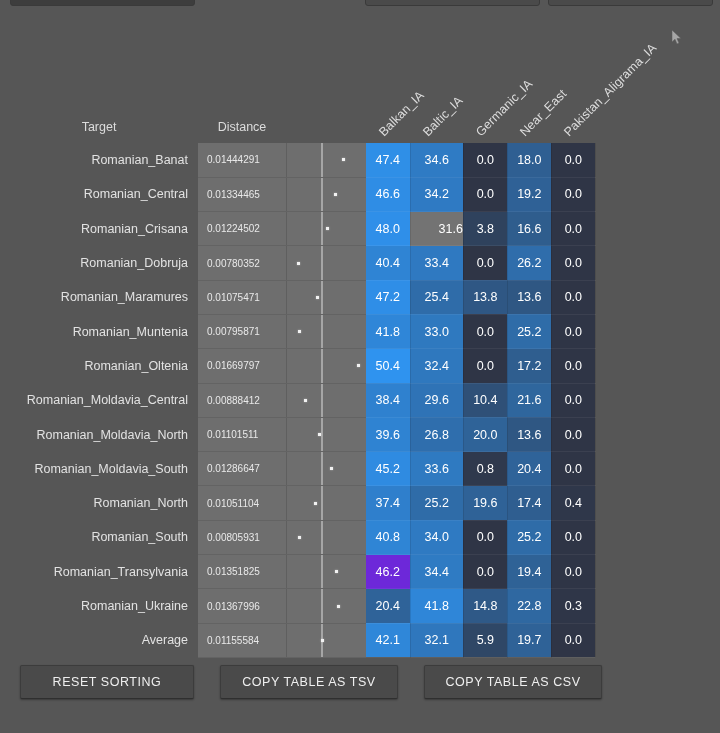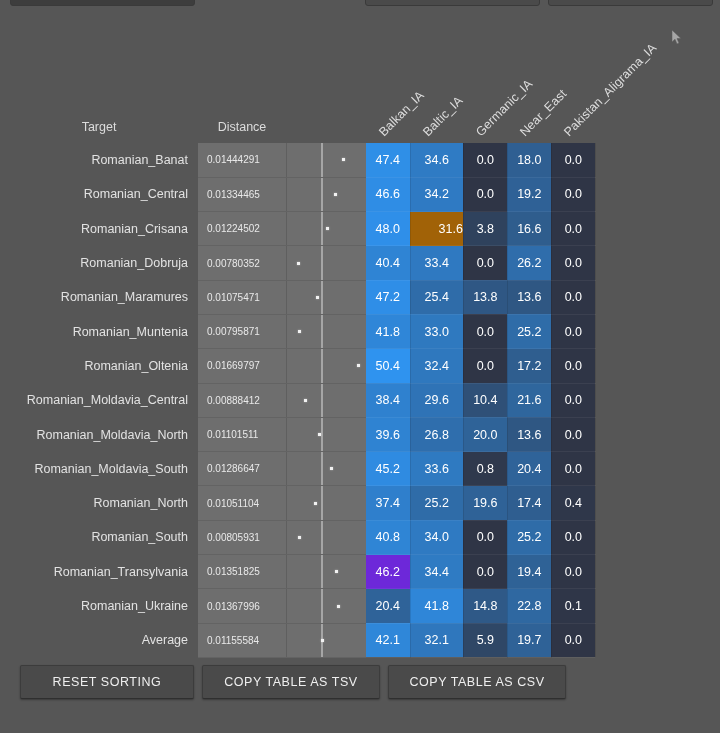--- a/index.html
+++ b/index.html
@@ -107,21 +107,21 @@
     text-align: center;
     color: #ffffff;
     font-size: 12.5px;
     border-bottom: 1px solid rgba(255,255,255,.06);
     border-right: 1px solid rgba(0,0,0,.10);
   }
 
   
   #btn-row {
     position: absolute; left: 20px; top: 665px;
-    display: flex; gap: 8px;
+    display: flex; gap: 26px;
   }
   .btn {
     background: #4a4a4a;
     border: 1px solid #3c3c3c;
     border-bottom-color: #2f2f2f;
     color: #efefef;
     font-size: 12.5px;
     letter-spacing: .55px;
     height: 34px;
     padding: 0 18px;
@@ -199,21 +199,21 @@
           <td class="c-val" style="background: rgb(47, 53, 70);">0.0</td>
         </tr>
         <tr>
           <td class="c-target">Romanian_Crisana</td>
           <td class="c-dist">0.01224502</td>
           <td class="c-strip">
             <div class="axis" style="left: 44%;"></div>
             <div class="dot" style="left: 50%;"></div>
           </td>
           <td class="c-val" style="background: rgb(47, 143, 233);">48.0</td>
-          <td class="c-val" style="background: #a16207; padding-left: 28px;">31.6</td>
+          <td class="c-val" style="background: #737373; padding-left: 28px;">31.6</td>
           <td class="c-val" style="background: rgb(47, 66, 93);">3.8</td>
           <td class="c-val" style="background: rgb(47, 93, 141);">16.6</td>
           <td class="c-val" style="background: rgb(47, 53, 70);">0.0</td>
         </tr>
         <tr>
           <td class="c-target">Romanian_Dobruja</td>
           <td class="c-dist">0.00780352</td>
           <td class="c-strip">
             <div class="axis" style="left: 44%;"></div>
             <div class="dot" style="left: 13%;"></div>
@@ -345,21 +345,21 @@
           <td class="c-target">Romanian_Ukraine</td>
           <td class="c-dist">0.01367996</td>
           <td class="c-strip">
             <div class="axis" style="left: 44%;"></div>
             <div class="dot" style="left: 63%;"></div>
           </td>
           <td class="c-val" style="background: rgb(47, 99, 153);">20.4</td>
           <td class="c-val" style="background: rgb(47, 134, 216);">41.8</td>
           <td class="c-val" style="background: rgb(47, 89, 135);">14.8</td>
           <td class="c-val" style="background: rgb(47, 104, 161);">22.8</td>
-          <td class="c-val" style="background: rgb(47, 54, 72);">0.1</td>
+          <td class="c-val" style="background: rgb(47, 54, 72);">0.3</td>
         </tr>
         <tr>
           <td class="c-target">Average</td>
           <td class="c-dist">0.01155584</td>
           <td class="c-strip">
             <div class="axis" style="left: 44%;"></div>
             <div class="dot" style="left: 44%;"></div>
           </td>
           <td class="c-val" style="background: rgb(47, 135, 217);">42.1</td>
           <td class="c-val" style="background: rgb(47, 119, 189);">32.1</td>

